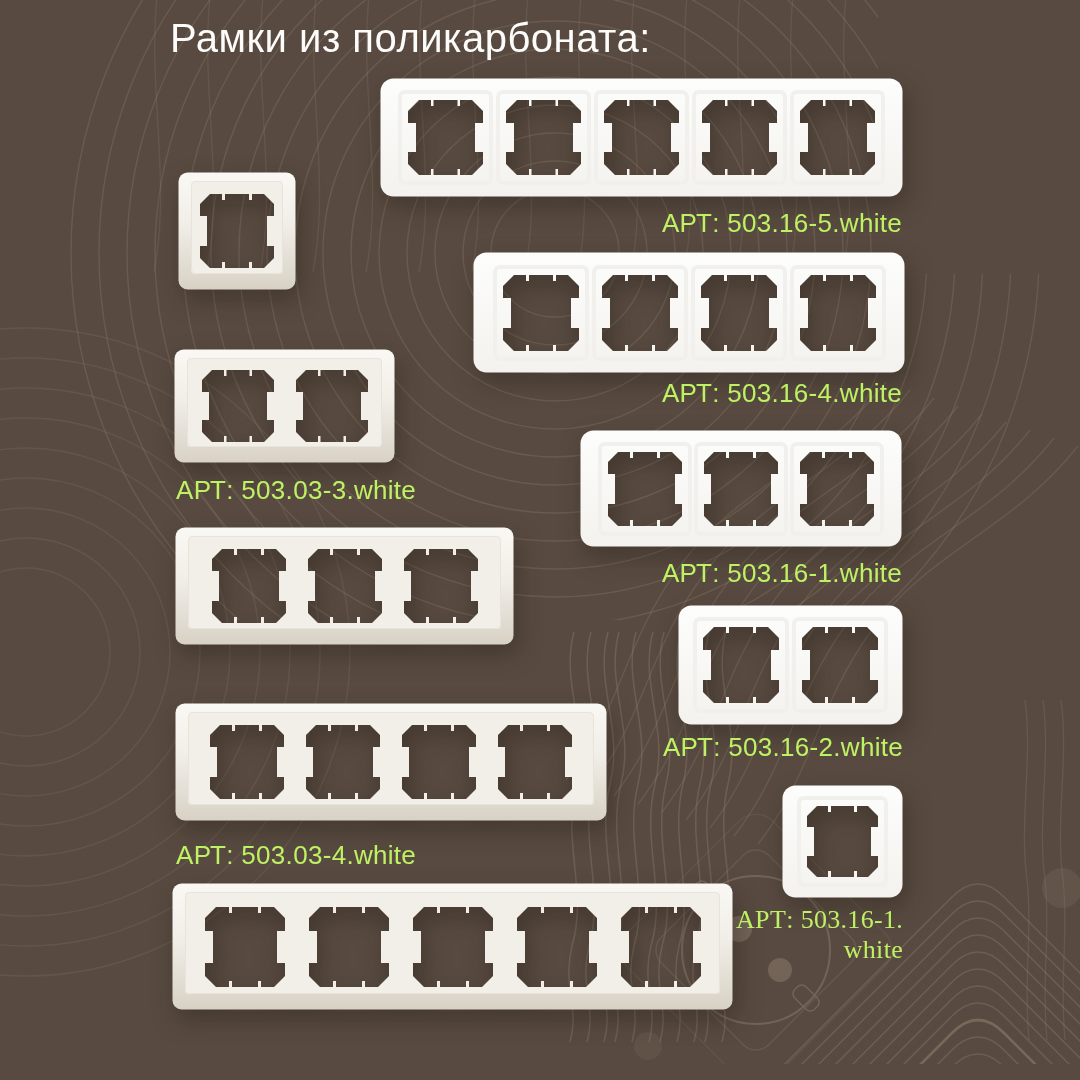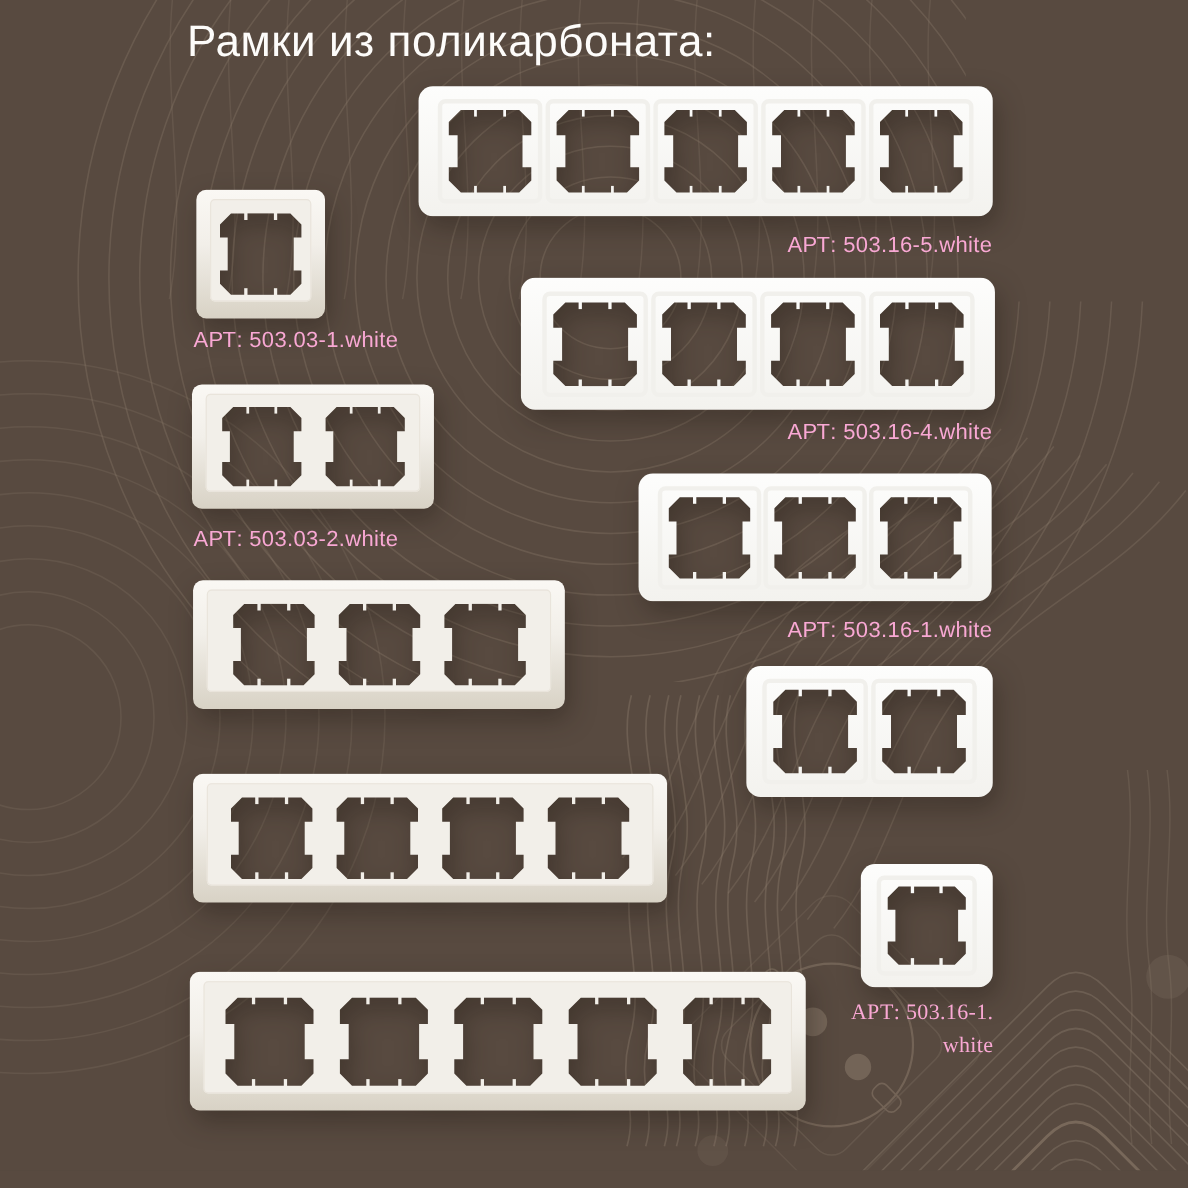--- a/index.html
+++ b/index.html
@@ -13,21 +13,21 @@
     position: absolute; left: 170px; top: 16px; margin: 0; z-index: 3;
     font-size: 40px; font-weight: 500; letter-spacing: 0.5px; color: #fdfcfa;
   }
   .frame {
     position: absolute; z-index: 2;
     filter: drop-shadow(4px 10px 12px rgba(22, 15, 9, 0.33));
   }
   .frame svg { display: block; }
   .article-label {
     position: absolute; z-index: 3;
-    font-size: 20px; color: #f9a8d4; letter-spacing: 0.3px;
+    font-size: 26px; color: #bef264; letter-spacing: 0.3px;
     line-height: 30px; white-space: pre-line;
   }
   .article-label.right { text-align: right; }
 </style>
 </head>
 <body>
 
 <div id="stage">
   <svg id="bg" viewBox="0 0 1080 1080" xmlns="http://www.w3.org/2000/svg">
       <defs>
@@ -155,21 +155,20 @@
       <stop offset="0.42" stop-color="#f2efe9"></stop>
       <stop offset="1" stop-color="#d8d2c5"></stop>
         </linearGradient>
         <g mask="url(#m0)">
       <rect x="0.5" y="0.5" width="117" height="117" rx="9" fill="url(#g0)"></rect>
       <rect x="13" y="9" width="92" height="93" rx="4" fill="#f2efe9"></rect>
       <rect x="13.5" y="9.5" width="91" height="92" rx="4" fill="none" stroke="#e9e4db"></rect>
     </g>
       </svg>
     </div>
-    <div class="article-label" style="top: 294px; left: 176px;">АРТ: 503.03-1.white</div>
     <div class="frame" style="left: 174px; top: 349px; width: 221px; height: 114px;">
       <svg width="221" height="114" viewBox="0 0 221 114">
         <mask id="m1">
           <rect width="221" height="114" fill="#fff"></rect>
           <path fill="#000" d="M 28,31 L 38,21 L 50,21 L 50,43 L 28,43 Z
     M 78,21 L 90,21 L 100,31 L 100,43 L 78,43 Z
     M 100,71 L 100,83 L 90,93 L 78,93 L 78,71 Z
     M 28,71 L 50,71 L 50,93 L 38,93 L 28,83 Z"></path>
   <rect x="35" y="27" width="58" height="60" fill="#000"></rect>
   <rect x="52.5" y="21" width="23" height="9" fill="#000"></rect>
@@ -187,21 +186,21 @@
       <stop offset="0.42" stop-color="#f2efe9"></stop>
       <stop offset="1" stop-color="#d8d2c5"></stop>
         </linearGradient>
         <g mask="url(#m1)">
       <rect x="0.5" y="0.5" width="220" height="113" rx="9" fill="url(#g1)"></rect>
       <rect x="13" y="9" width="195" height="89" rx="4" fill="#f2efe9"></rect>
       <rect x="13.5" y="9.5" width="194" height="88" rx="4" fill="none" stroke="#e9e4db"></rect>
     </g>
       </svg>
     </div>
-    <div class="article-label" style="top: 475px; left: 176px;">АРТ: 503.03-2.white</div>
+    <div class="article-label" style="top: 475px; left: 176px;">АРТ: 503.03-3.white</div>
     <div class="frame" style="left: 175px; top: 527px; width: 339px; height: 118px;">
       <svg width="339" height="118" viewBox="0 0 339 118">
         <mask id="m2">
           <rect width="339" height="118" fill="#fff"></rect>
           <path fill="#000" d="M 37,32 L 47,22 L 59,22 L 59,44 L 37,44 Z
     M 89,22 L 101,22 L 111,32 L 111,44 L 89,44 Z
     M 111,74 L 111,86 L 101,96 L 89,96 L 89,74 Z
     M 37,74 L 59,74 L 59,96 L 47,96 L 37,86 Z"></path>
   <rect x="44" y="28" width="60" height="62" fill="#000"></rect>
   <rect x="62" y="22" width="24" height="10" fill="#000"></rect>
@@ -271,20 +270,21 @@
       <stop offset="0.42" stop-color="#f2efe9"></stop>
       <stop offset="1" stop-color="#d8d2c5"></stop>
         </linearGradient>
         <g mask="url(#m3)">
       <rect x="0.5" y="0.5" width="431" height="117" rx="9" fill="url(#g3)"></rect>
       <rect x="13" y="9" width="406" height="93" rx="4" fill="#f2efe9"></rect>
       <rect x="13.5" y="9.5" width="405" height="92" rx="4" fill="none" stroke="#e9e4db"></rect>
     </g>
       </svg>
     </div>
+    <div class="article-label" style="top: 840px; left: 176px;">АРТ: 503.03-4.white</div>
     <div class="frame" style="left: 172px; top: 883px; width: 561px; height: 127px;">
       <svg width="561" height="127" viewBox="0 0 561 127">
         <mask id="m4">
           <rect width="561" height="127" fill="#fff"></rect>
           <path fill="#000" d="M 33,35 L 44,24 L 57,24 L 57,48 L 33,48 Z
     M 89,24 L 102,24 L 113,35 L 113,48 L 89,48 Z
     M 113,80 L 113,93 L 102,104 L 89,104 L 89,80 Z
     M 33,80 L 57,80 L 57,104 L 44,104 L 33,93 Z"></path>
   <rect x="41" y="30" width="64" height="68" fill="#000"></rect>
   <rect x="60" y="24" width="26" height="10" fill="#000"></rect>
@@ -494,20 +494,21 @@
       <stop offset="0" stop-color="#fdfdfc"></stop>
       <stop offset="1" stop-color="#f3f2ee"></stop>
         </linearGradient>
         <g mask="url(#m8)">
       <rect x="0.5" y="0.5" width="224" height="119" rx="13" fill="url(#g8)"></rect>
       <rect x="17" y="14" width="92" height="92" rx="5" fill="none" stroke="#f1f0ec" stroke-width="4"></rect>
           <rect x="116" y="14" width="92" height="92" rx="5" fill="none" stroke="#f1f0ec" stroke-width="4"></rect>
     </g>
       </svg>
     </div>
+    <div class="article-label right" style="top: 732px; right: 177px;">АРТ: 503.16-2.white</div>
     <div class="frame" style="left: 782px; top: 785px; width: 121px; height: 113px;">
       <svg width="121" height="113" viewBox="0 0 121 113">
         <mask id="m9">
           <rect width="121" height="113" fill="#fff"></rect>
           <path fill="#000" d="M 25,31 L 35,21 L 46,21 L 46,42 L 25,42 Z
     M 75,21 L 86,21 L 96,31 L 96,42 L 75,42 Z
     M 96,71 L 96,82 L 86,92 L 75,92 L 75,71 Z
     M 25,71 L 46,71 L 46,92 L 35,92 L 25,82 Z"></path>
   <rect x="32" y="27" width="57" height="59" fill="#000"></rect>
   <rect x="49" y="21" width="23" height="9" fill="#000"></rect>

